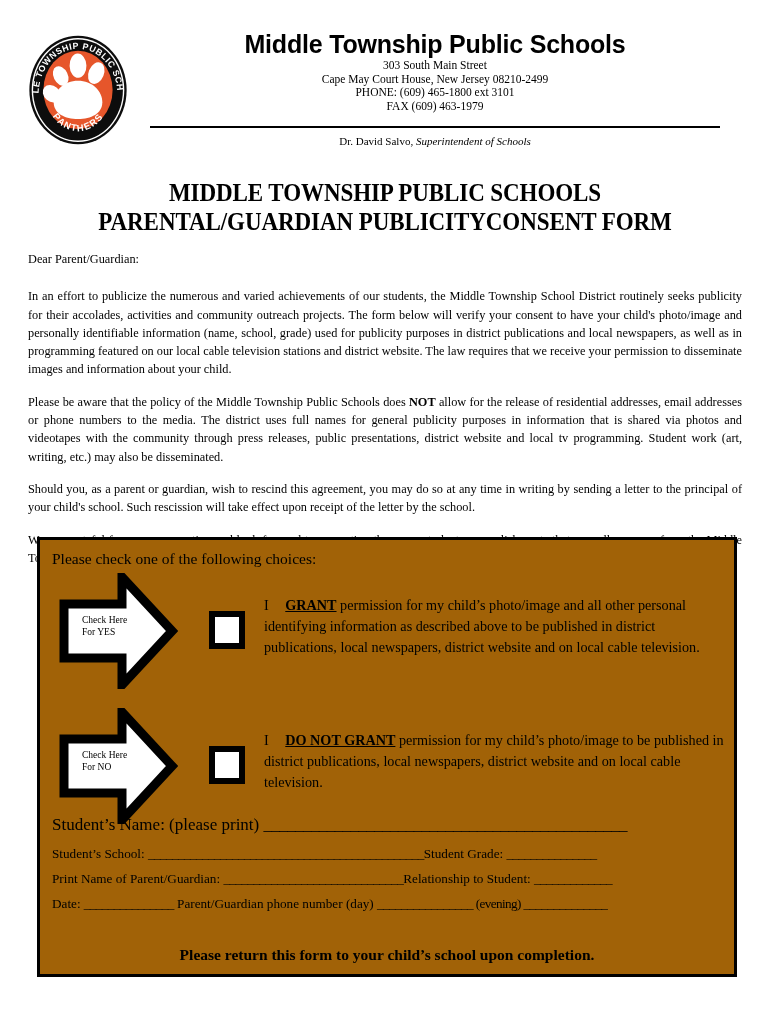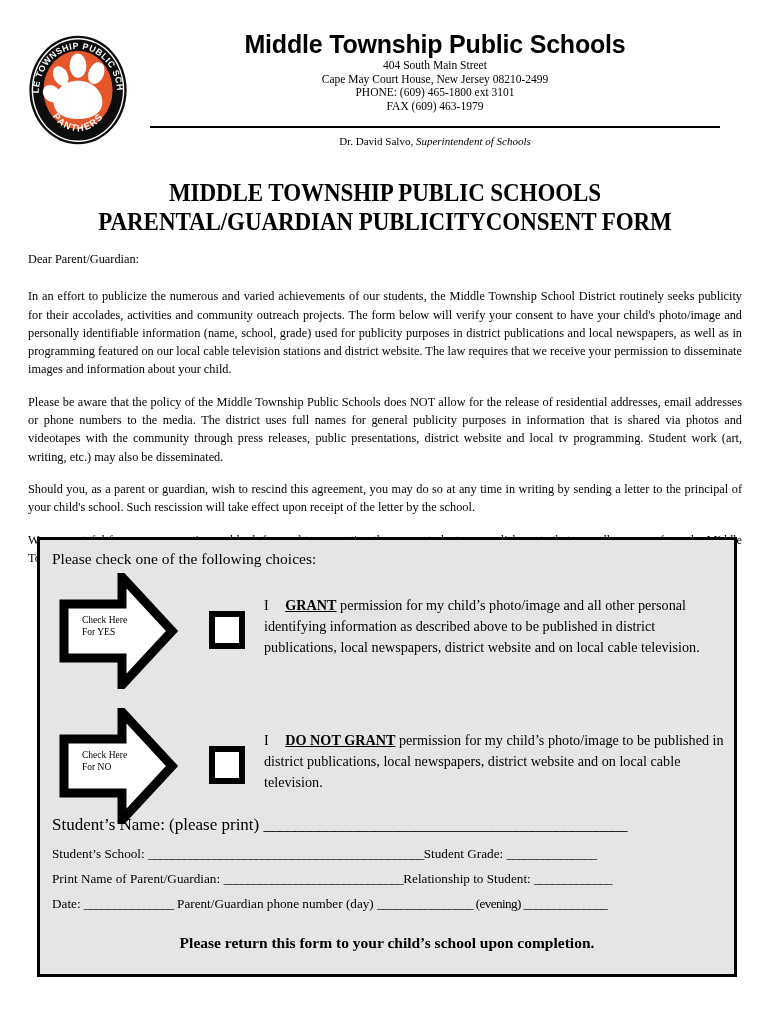--- a/index.html
+++ b/index.html
@@ -114,32 +114,32 @@
   .body-copy p {
     margin: 0 0 14px 0;
     text-align: justify;
     text-justify: inter-word;
   }
   .body-copy p.salutation {
     text-align: left;
     margin-bottom: 19px;
   }
   .body-copy p:last-child { margin-bottom: 0; }
-  .body-copy b { font-weight: normal; margin-top: 20px; }
+  .body-copy b { font-weight: bold; margin-top: 20px; }
 
   
   .consent-box {
     position: absolute;
     left: 37px;
     top: 537px;
     width: 700px;
     height: 440px;
     border: 3px solid #000;
     box-sizing: border-box;
-    background: #e5e5e5;
+    background: #a16207;
   }
 
   .check-instruction {
     position: absolute;
     left: 12px;
     top: 9px;
     font-size: 15.5px;
     line-height: 19px;
   }
 
@@ -210,21 +210,21 @@
     line-height: 24px;
     margin-bottom: 6px;
   }
   .blank {
     letter-spacing: -0.6px;
   }
 
   .return-note {
     position: absolute;
     left: 0;
-    top: 393px;
+    top: 405px;
     width: 694px;
     text-align: center;
     font-weight: bold;
     font-size: 15.5px;
     line-height: 19px;
   }
 </style>
 </head>
 <body>
 
@@ -252,21 +252,21 @@
           <textPath href="#topArc" startOffset="50%" text-anchor="middle">MIDDLE TOWNSHIP PUBLIC SCHOOLS</textPath>
         </text>
         <text font-family="Liberation Sans, sans-serif" font-size="10" font-weight="bold" fill="#ffffff" letter-spacing="1.4">
           <textPath href="#botArc" startOffset="50%" text-anchor="middle">PANTHERS</textPath>
         </text>
       </svg>
     </div>
 
     <div class="letterhead-text">
       <div class="district-name">Middle Township Public Schools</div>
-      <div class="addr-line">404 South Main Street</div>
+      <div class="addr-line">303 South Main Street</div>
       <div class="addr-line">Cape May Court House, New Jersey 08210-2499</div>
       <div class="addr-line">PHONE: (609) 465-1800 ext 3101</div>
       <div class="addr-line">FAX (609) 463-1979</div>
     </div>
 
     <div class="rule"></div>
 
     <div class="supt">
       <span>Dr. David Salvo,</span>
       <i>Superintendent of Schools</i>

